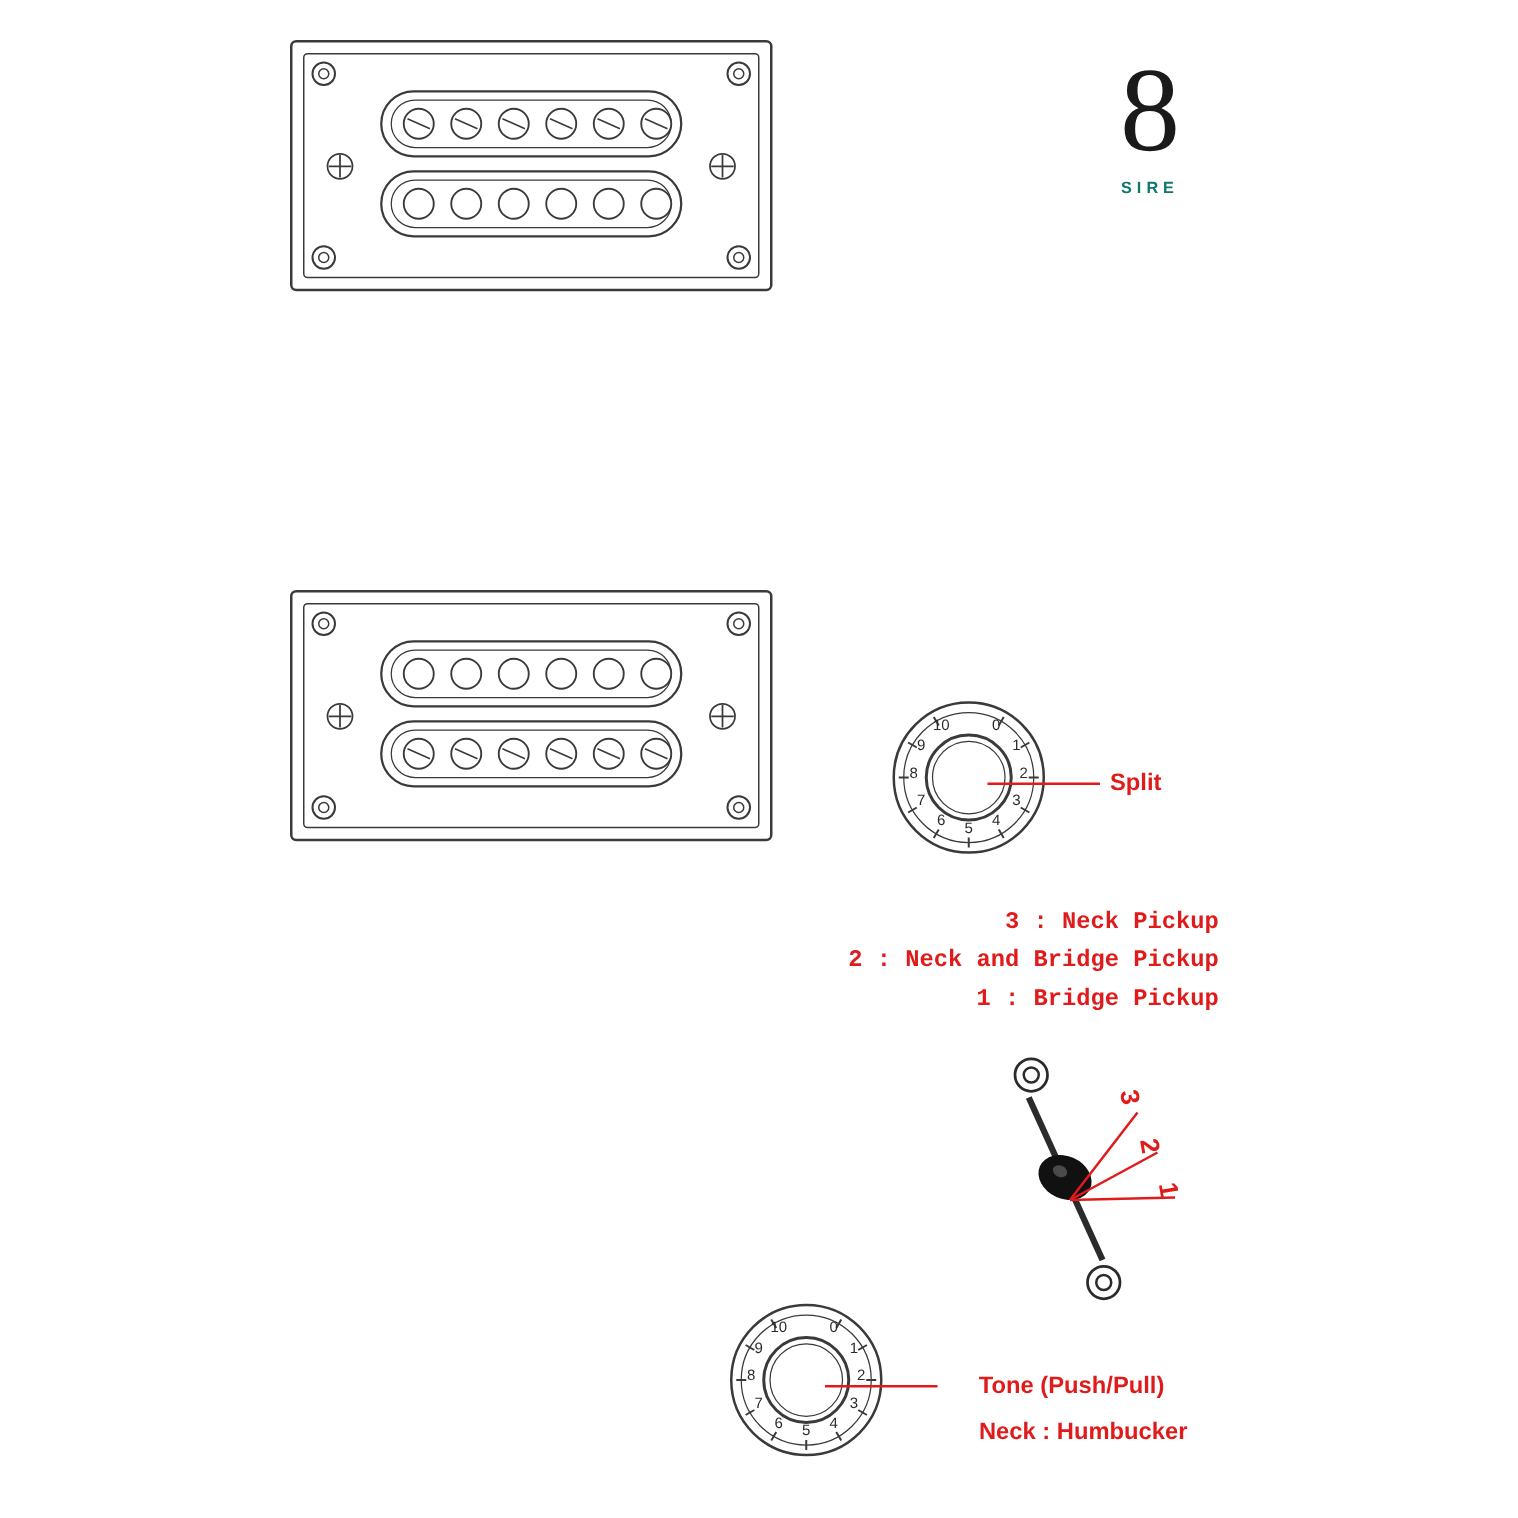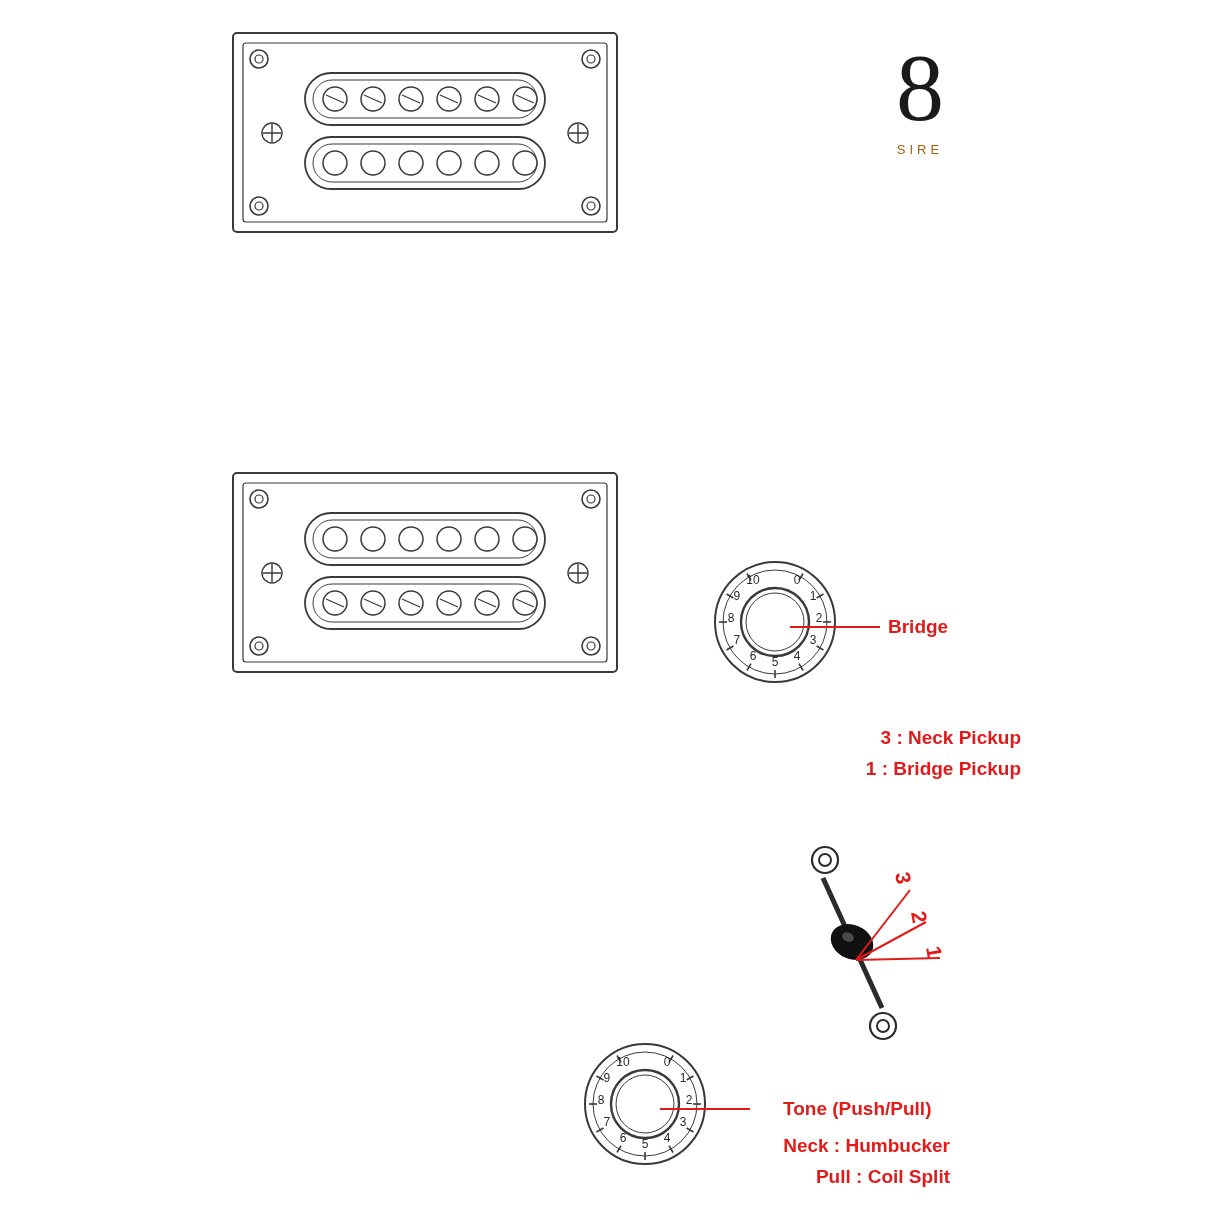--- a/index.html
+++ b/index.html
@@ -29,21 +29,22 @@
     font-size: 96px;
     line-height: 96px;
     color: #1a1a1a;
     font-weight: 400;
     letter-spacing: 0;
   }
   .brand-name {
     margin-top: 6px;
     font-size: 13px;
     letter-spacing: 4px;
-    color: #a16207;
+    color: #0f766e;
+    font-weight: bold;
   }
 
   
   .red-label {
     color: #e01b1b;
     font-size: 19px;
     font-weight: 700;
     white-space: nowrap;
   }
   .red-list {
@@ -198,24 +199,25 @@
       <text x="62" y="106" transform="rotate(0 62 62)">5</text>
       <text x="62" y="106" transform="rotate(30 62 62) rotate(-30 62 106)">6</text>
       <text x="62" y="106" transform="rotate(60 62 62) rotate(-60 62 106)">7</text>
       <text x="62" y="106" transform="rotate(90 62 62) rotate(-90 62 106)">8</text>
       <text x="62" y="106" transform="rotate(120 62 62) rotate(-120 62 106)">9</text>
       <text x="62" y="106" transform="rotate(150 62 62) rotate(-150 62 106)">10</text>
     </g>
   </svg>
 
   <div class="abs red-line" style="left:790px; top:626px; width:90px;"></div>
-  <div class="abs red-label" style="left:888px; top:616px;">Bridge</div>
-
-  <div class="abs red-list" style="left:646px; top:722px; width:375px;">
+  <div class="abs red-label" style="left:888px; top:616px;">Split</div>
+
+  <div class="abs red-list" style="left:600px; top:722px; width:375px;font-family:Liberation Mono, monospace;">
     <div>3 : Neck Pickup</div>
+    <div>2 : Neck and Bridge Pickup</div>
     <div>1 : Bridge Pickup</div>
   </div>
 
   <svg class="abs" style="left:800px; top:840px;" width="100" height="205" viewBox="0 0 100 205">
     <circle cx="25" cy="20" r="13" fill="#fff" stroke="#2b2b2b" stroke-width="2.2"></circle>
     <circle cx="25" cy="20" r="6" fill="#fff" stroke="#2b2b2b" stroke-width="2"></circle>
     <circle cx="83" cy="186" r="13" fill="#fff" stroke="#2b2b2b" stroke-width="2.2"></circle>
     <circle cx="83" cy="186" r="6" fill="#fff" stroke="#2b2b2b" stroke-width="2"></circle>
     <line x1="23" y1="38" x2="82" y2="168" stroke="#2b2b2b" stroke-width="5"></line>
     <ellipse cx="52" cy="102" rx="22" ry="17" fill="#111" transform="rotate(24 52 102)"></ellipse>
@@ -261,16 +263,15 @@
       <text x="62" y="106" transform="rotate(90 62 62) rotate(-90 62 106)">8</text>
       <text x="62" y="106" transform="rotate(120 62 62) rotate(-120 62 106)">9</text>
       <text x="62" y="106" transform="rotate(150 62 62) rotate(-150 62 106)">10</text>
     </g>
   </svg>
 
   <div class="abs red-line" style="left:660px; top:1108px; width:90px;"></div>
   <div class="abs red-label" style="left:783px; top:1098px;">Tone (Push/Pull)</div>
   <div class="abs red-list" style="left:600px; top:1130px; width:350px;">
     <div>Neck : Humbucker</div>
-    <div>Pull : Coil Split</div>
   </div>
 
 </div>
 
 </body></html>

